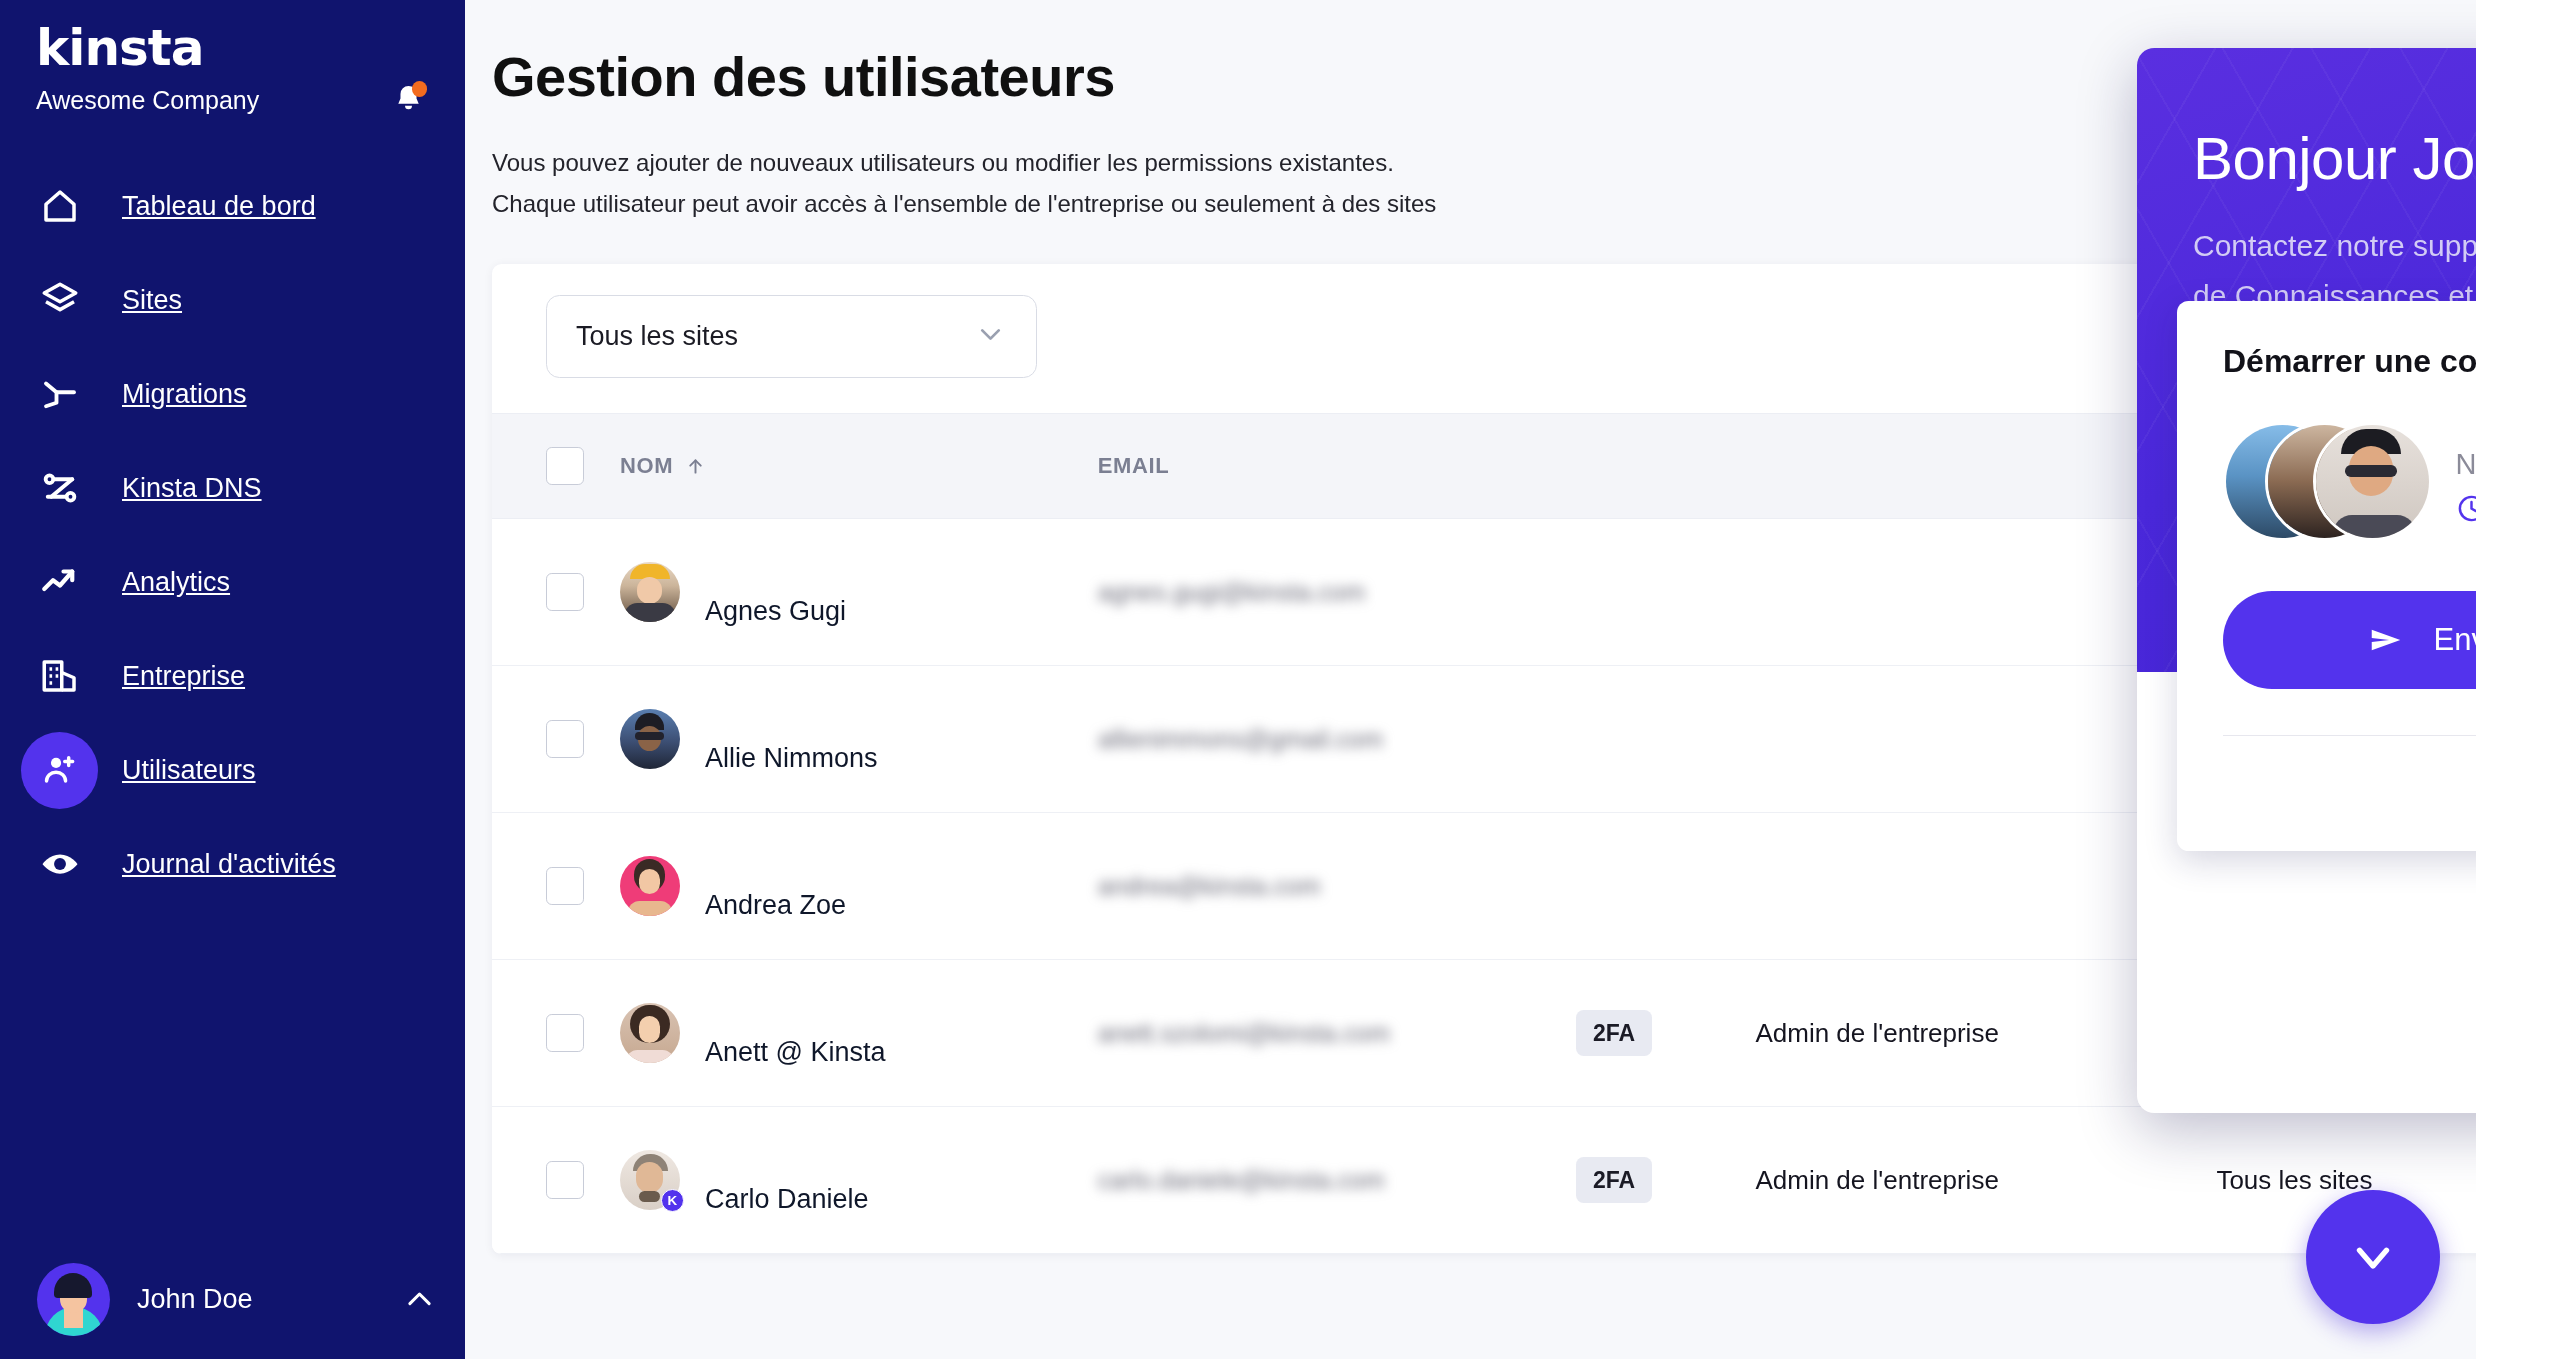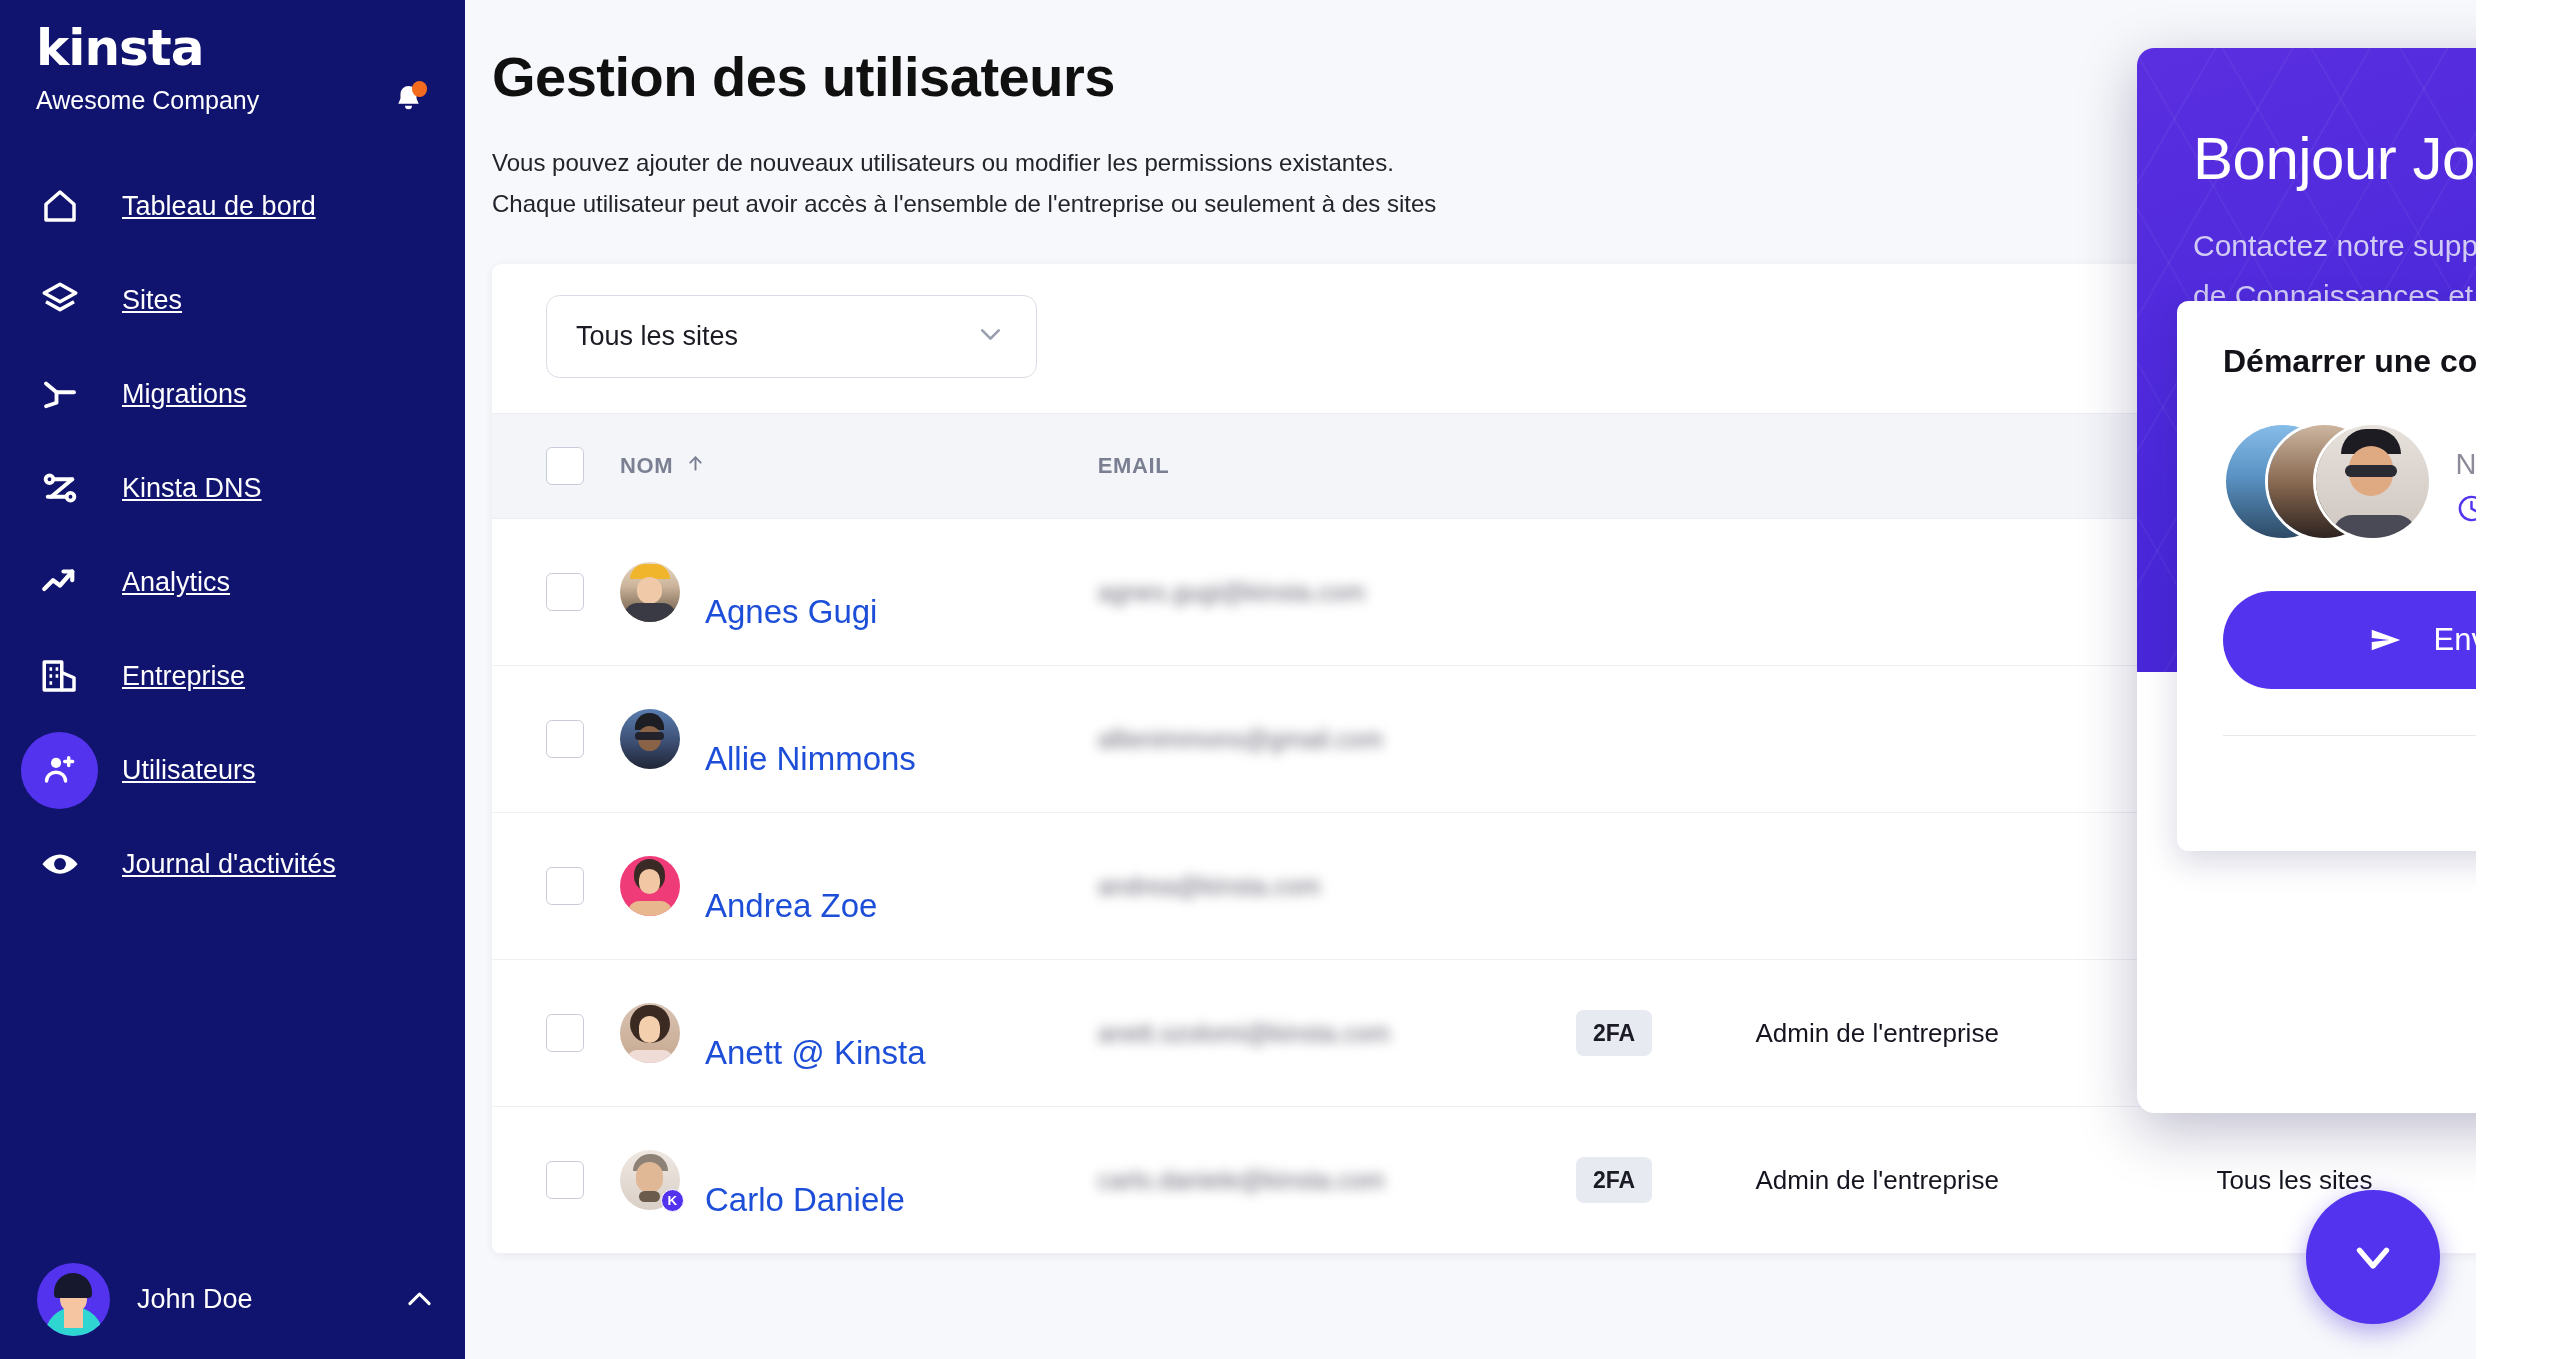--- a/index.html
+++ b/index.html
@@ -144,21 +144,21 @@
     width: 38px; height: 38px;
     border: 1.9px solid #c8ccd8;
     border-radius: 5.8px;
     background: #fff;
     flex: 0 0 38px;
     cursor: pointer;
   }
   .th {
     font-size: 22px; color: #7b7f92; letter-spacing: 0.6px;
     font-weight: 700;
-    display: flex; align-items: flex-start; gap: 11.5px;
+    display: flex; align-items: center; gap: 11.5px;
   }
   .col-name  { width: 537px; margin-left: 36px; }
   .col-email { width: 537px; }
   .col-2fa   { width: 202px; }
   .col-role  { width: 518px; }
   .col-sites { width: 403px; }
   .trow {
     display: flex; align-items: center;
     height: 147px;
     padding-left: 54px;
@@ -174,21 +174,21 @@
     width:60px;height:60px;border-radius:50%;overflow:hidden;position:relative;display:block;
   }
   .av-badge {
     position: absolute; right: -3.8px; bottom: -1.9px;
     width: 23px; height: 23px; border-radius: 50%;
     background: #5333ed; color: #fff;
     font-size: 13.4px; font-weight: 700;
     display: flex; align-items: center; justify-content: center;
     border: 1.9px solid #fff;
   }
-  .uname { font-size: 33px; color: #1d4ed8; margin-left: 25px; white-space: nowrap; margin-top: 39px;}
+  .uname { font-size: 27px; color: #0f172a; margin-left: 25px; white-space: nowrap; margin-top: 39px;}
   .cell-email { width: 537px; }
   .blur-mail {
     font-size: 25px; color: #6a6a78;
     filter: blur(5.8px);
     user-select: none;
     white-space: nowrap;
   }
   .cell-2fa { width: 202px; }
   .badge2fa {
     display: inline-block;

